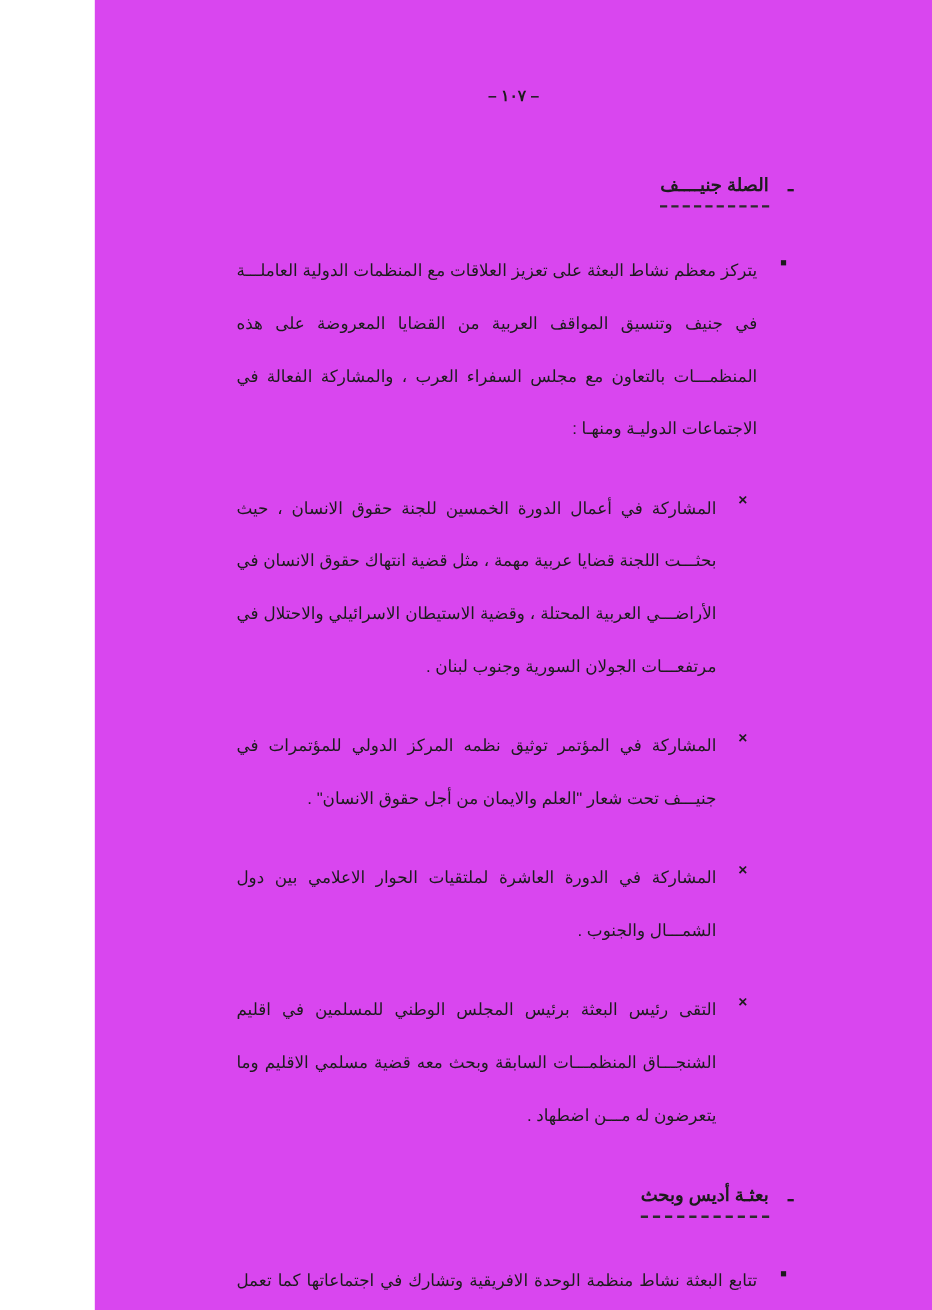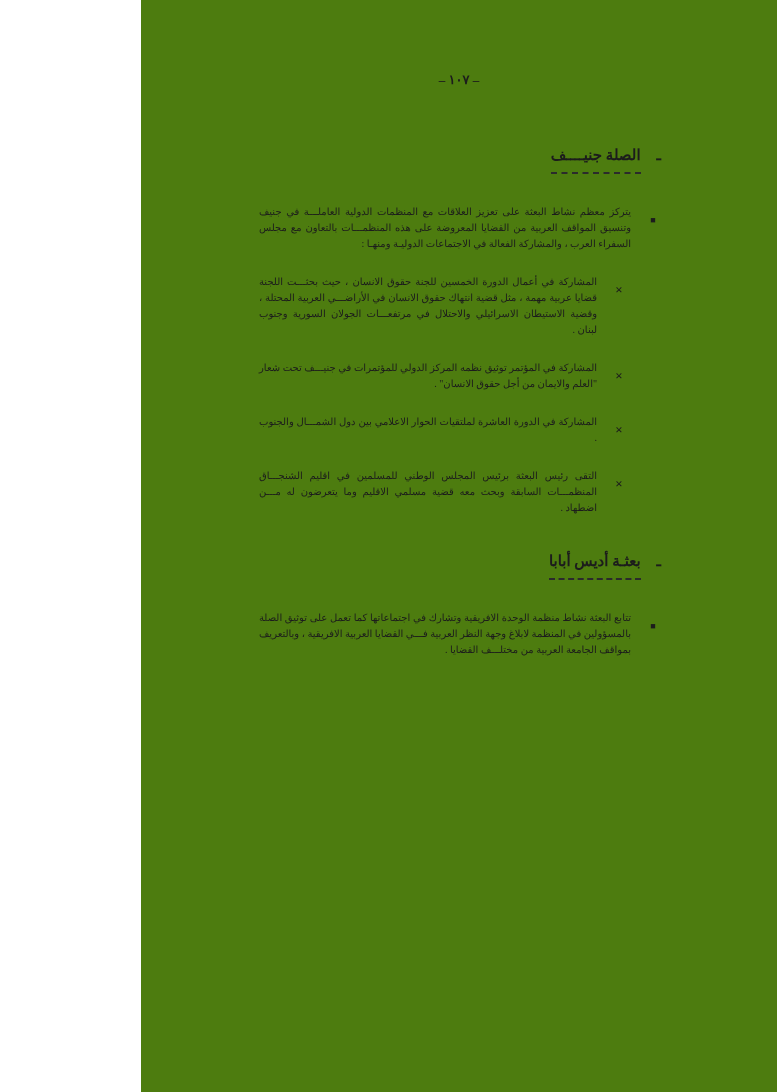--- a/index.html
+++ b/index.html
@@ -2,26 +2,26 @@
 <html lang="ar" dir="rtl"><head>
 <meta charset="utf-8">
 <style>
   html, body {
     margin: 0;
     padding: 0;
     background: #ffffff;
   }
   .page {
     position: relative;
-    width: 636px;
+    width: 698px;
     height: 1092px;
-    background: #4d7c0f;
+    background: #d946ef;
     overflow: hidden;
     direction: rtl;
-    font-family: Liberation Serif, serif;
+    font-family: Liberation Sans, sans-serif;
     color: #1c1c1c;
   }
   .page-number {
     text-align: center;
     padding-top: 72px;
     font-size: 13px;
     font-weight: bold;
     letter-spacing: 1px;
   }
   .content {
@@ -52,22 +52,22 @@
   }
   .marker.square {
     font-size: 9px;
   }
   .marker.cross {
     font-size: 13px;
     font-weight: bold;
   }
   .block .text {
     flex: 1;
-    font-size: 10px;
-    line-height: 16px;
+    font-size: 14px;
+    line-height: 44px;
     text-align: justify;
   }
   .block.level2 {
     margin-right: 34px;
   }
   .section-addis {
     margin-top: 36px;
   }
 </style>
 </head>
@@ -110,21 +110,21 @@
         <span class="marker cross">×</span>
         <div class="text">التقى رئيس البعثة برئيس المجلس الوطني للمسلمين في اقليم الشنجـــاق المنظمـــات السابقة وبحث معه قضية مسلمي الاقليم وما يتعرضون له مـــن اضطهاد .</div>
       </div>
 
     </div>
 
     <div class="section section-addis">
 
       <div class="heading-row">
         <span class="h-dash">ـ</span>
-        <span class="h-text">بعثـة أديس أبابا</span>
+        <span class="h-text">بعثـة أديس وبحث</span>
       </div>
 
       <div class="block level1">
         <span class="marker square">■</span>
         <div class="text">تتابع البعثة نشاط منظمة الوحدة الافريقية وتشارك في اجتماعاتها كما تعمل على توثيق الصلة بالمسؤولين في المنظمة لابلاغ وجهة النظر العربية فـــي القضايا العربية الافريقية ، وبالتعريف بمواقف الجامعة العربية من مختلـــف القضايا .</div>
       </div>
 
     </div>
 
   </div>

